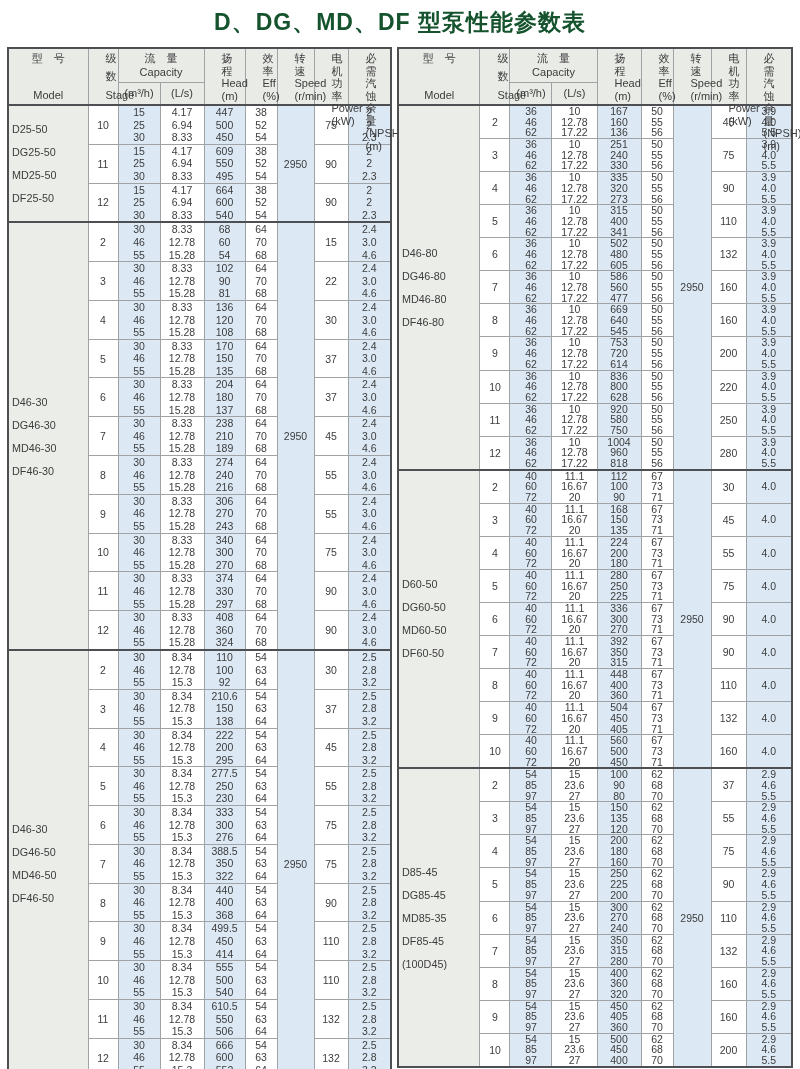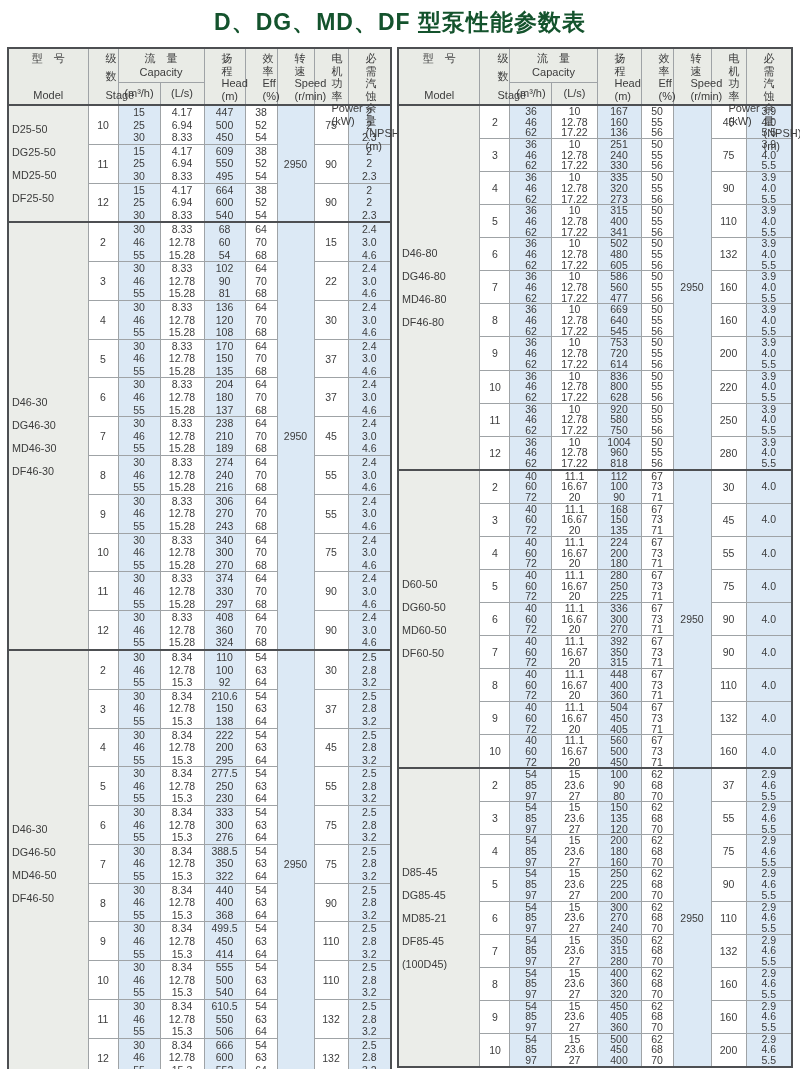--- a/index.html
+++ b/index.html
@@ -1532,21 +1532,21 @@
             <td class="power-val">160</td>
             <td class="bg">
               <div class="line">4.0</div>
             </td>
           </tr>
           <tr class="block-start">
             <td class="c-model" rowspan="9">
               <div class="model-wrap">
                 <div class="model-name">D85-45</div>
                 <div class="model-name">DG85-45</div>
-                <div class="model-name">MD85-21</div>
+                <div class="model-name">MD85-35</div>
                 <div class="model-name">DF85-45</div>
                 <div class="model-name">(100D45)</div>
               </div>
             </td>
             <td class="stage-val">2</td>
             <td class="bg">
               <div class="line">54</div>
               <div class="line">85</div>
               <div class="line">97</div>
             </td>

